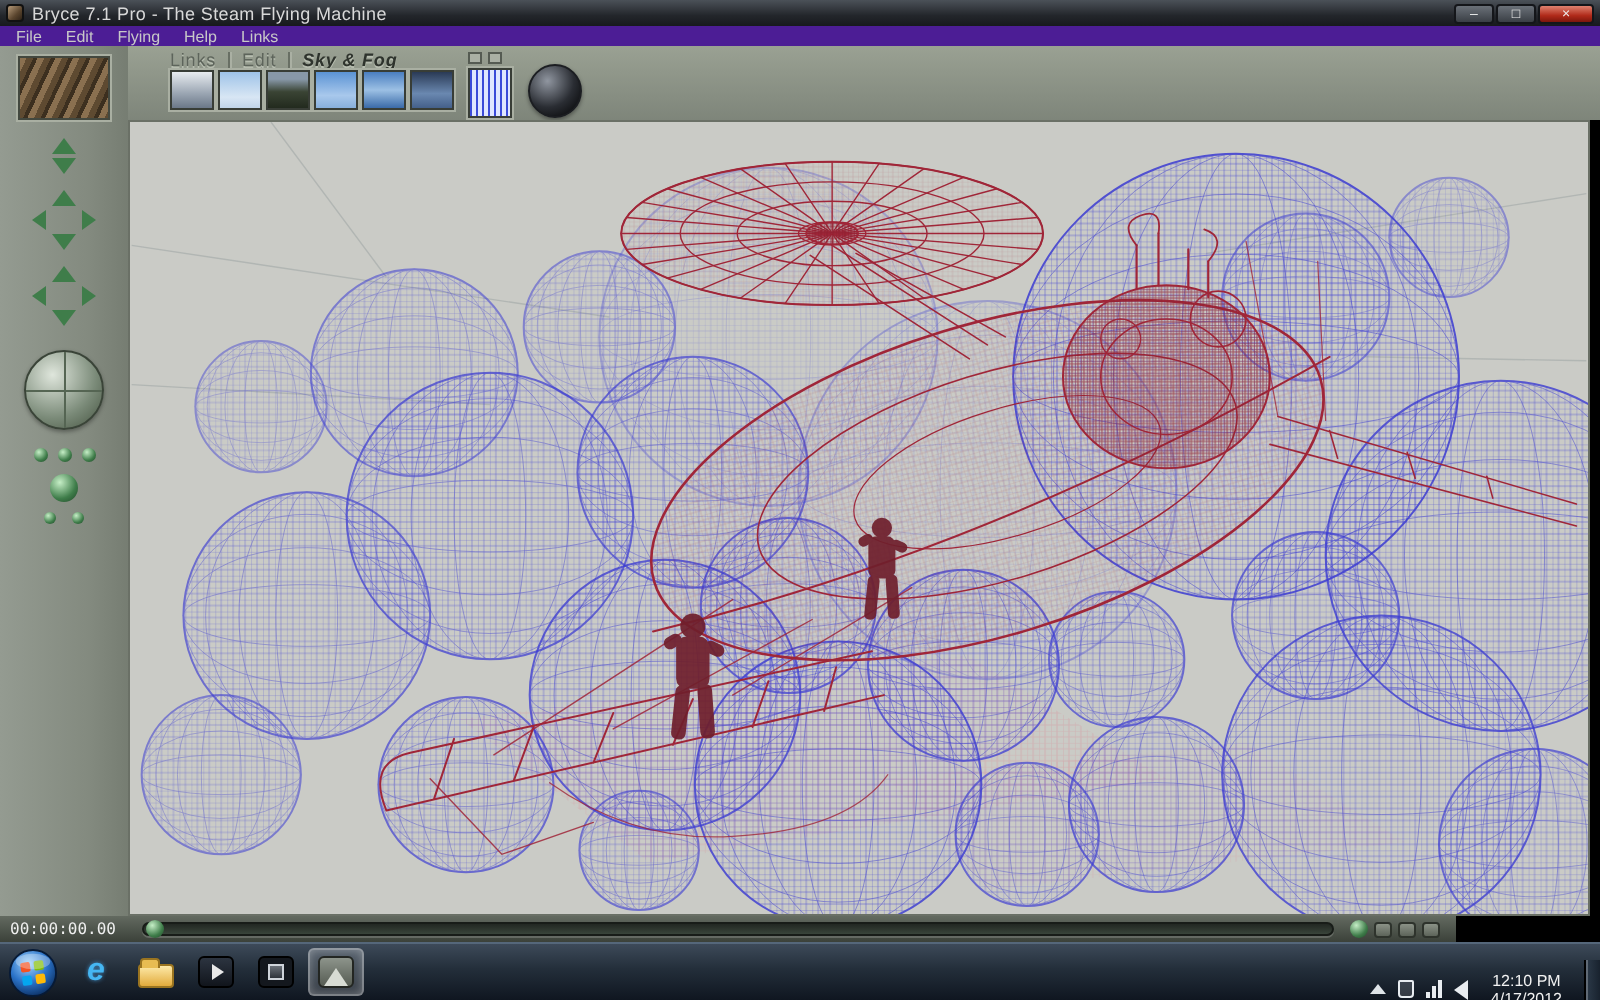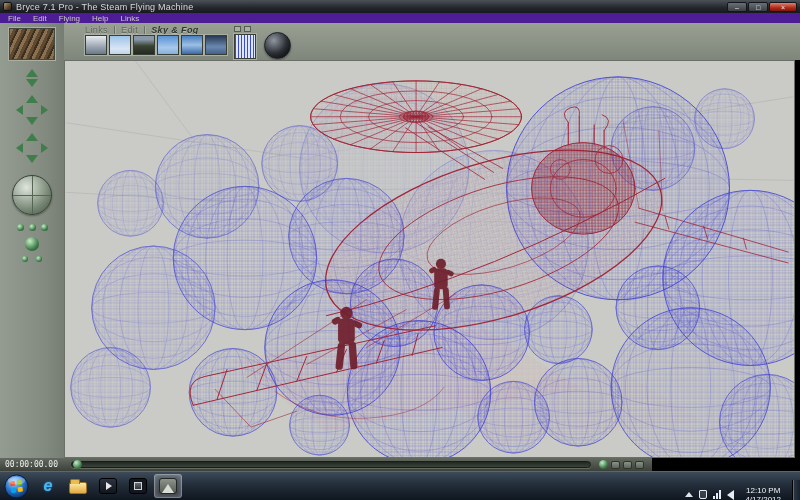--- a/index.html
+++ b/index.html
@@ -77,21 +77,21 @@
   .bigball { margin-top: 6px; width: 14px; height: 14px; }
   .tinyrow { margin-top: 5px; display: flex; gap: 8px; }
   .tinyrow .ball { width: 6px; height: 6px; }
 
   
   .canvas { position: absolute; top: 60px; left: 64px; width: 731px; height: 398px;
     background: #cacbc6; border: 1px solid #6a7066; }
   .canvas svg { display: block; }
 
   
-  .timeline { position: absolute; top: 458px; left: 0; width: 652px; height: 13px;
+  .timeline { position: absolute; top: 458px; left: 0; width: 728px; height: 13px;
     background: linear-gradient(#636a60, #3b4139); display: flex; align-items: center; }
   .timecode { font-family: "DejaVu Sans Mono", monospace; font-size: 8px; color: #efefef; padding: 0 5px; white-space: nowrap; }
   .scrub { position: relative; flex: 1; height: 7px; margin: 0 8px;
     background: linear-gradient(#222722, #39443a); border: 1px solid #181c18; border-radius: 4px;
     box-shadow: 0 1px 0 rgba(255,255,255,.18); }
   .scrub-ball { position: absolute; left: 1px; top: -2px; width: 9px; height: 9px; }
   .tl-controls { display: flex; align-items: center; gap: 3px; padding-right: 8px; }
   .tl-btn { width: 9px; height: 8px; background: linear-gradient(#8b9287, #5d645a); border: 1px solid #2e332c; border-radius: 2px; }
   .tl-controls .ball { width: 9px; height: 9px; }
 

